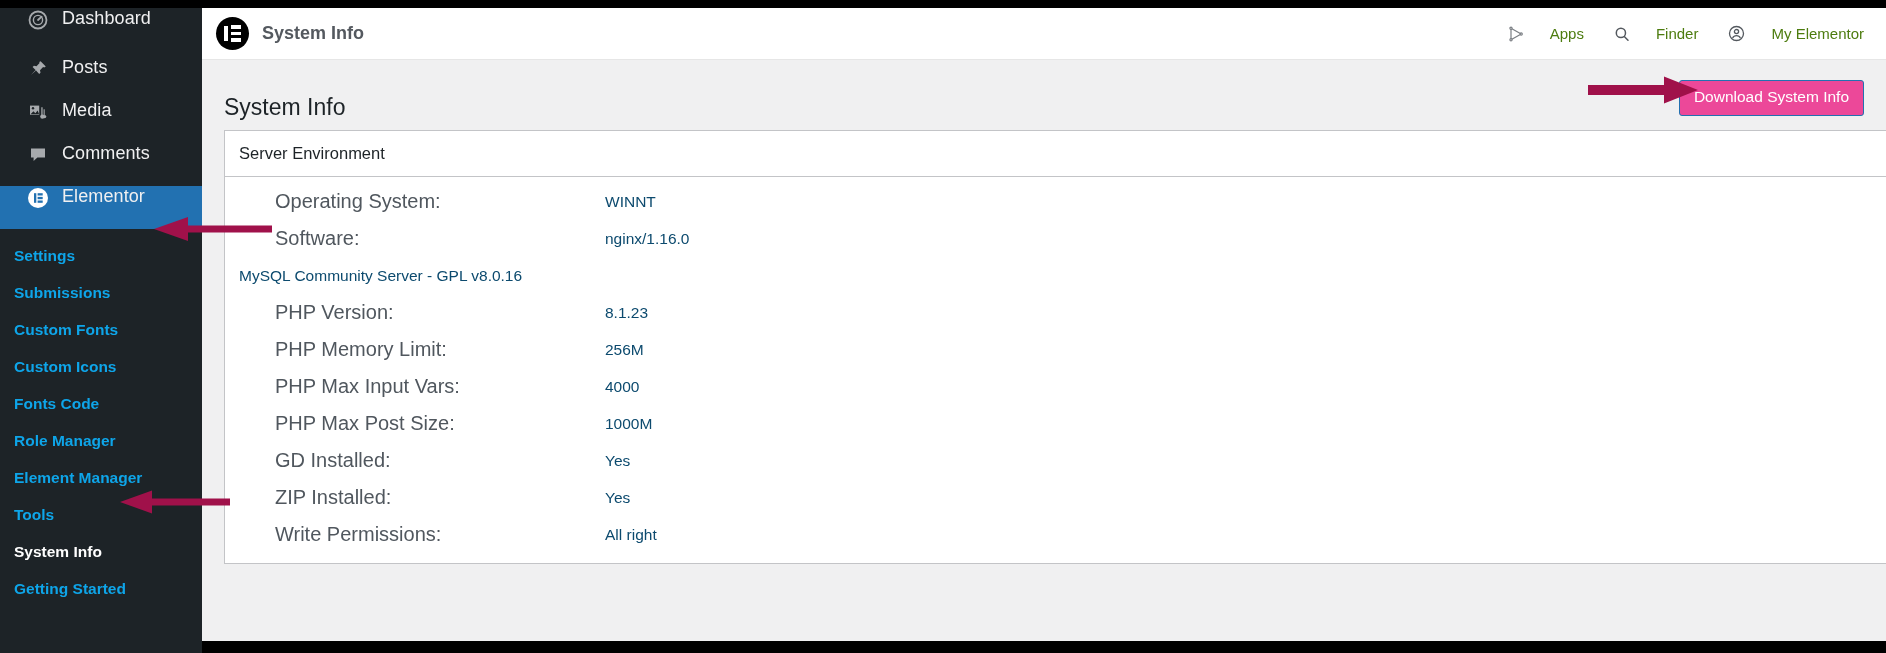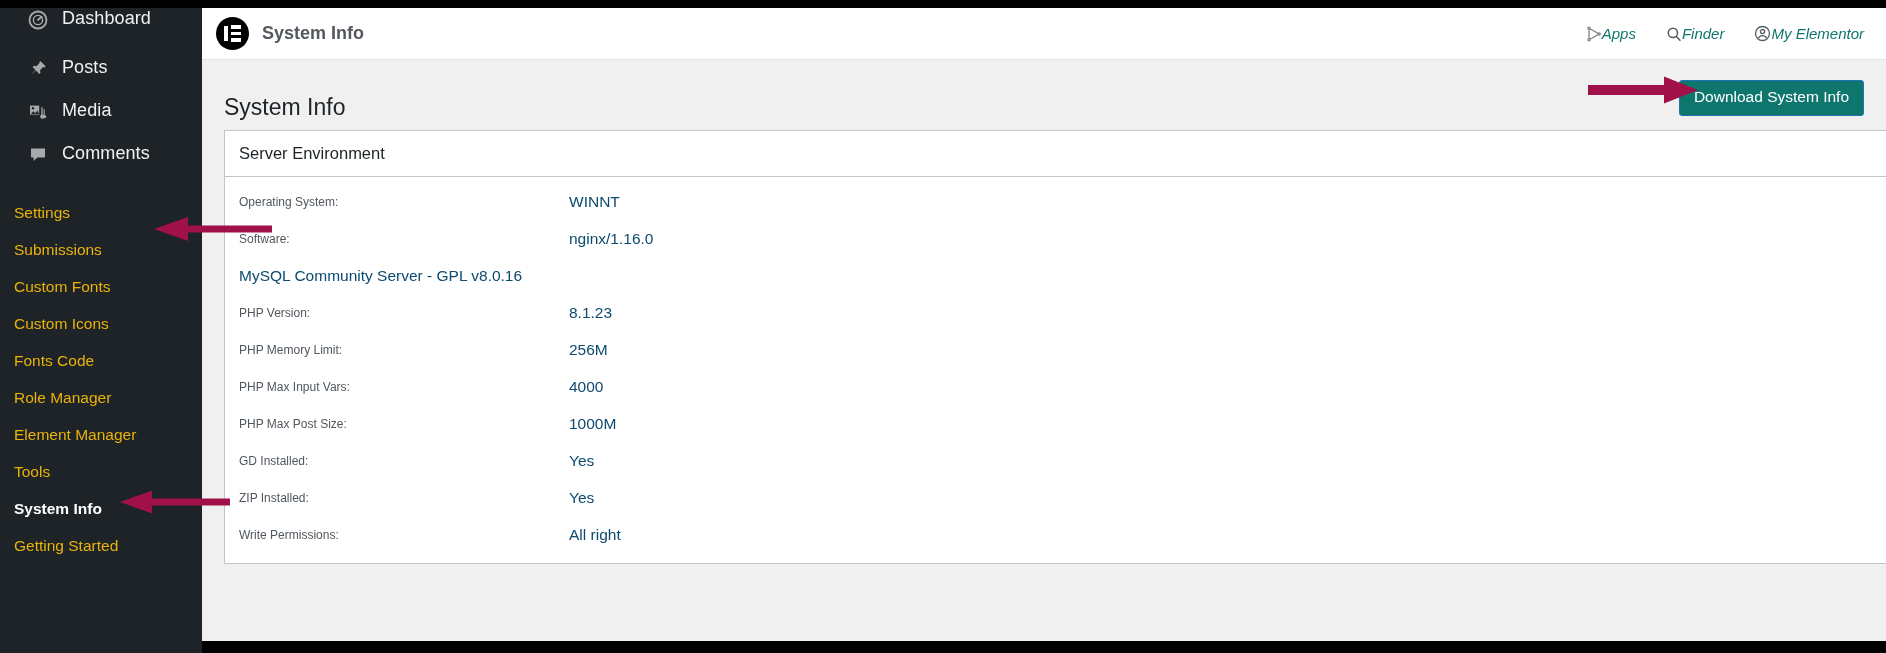--- a/index.html
+++ b/index.html
@@ -40,21 +40,21 @@
     background: #2271b1; color: #fff; font-weight: 400;
   }
   .sb-icon {
     width: 24px; height: 24px; display: flex;
     align-items: center; justify-content: center;
     color: #a7aaad; flex: none;
   }
   .sb-main.active .sb-icon { color: #fff; }
   .sb-sub {
     display: block; padding: 9.5px 0 9.5px 14px;
-    color: #eab308; font-size: 15.5px;
+    color: #0ea5e9; font-size: 15.5px; font-weight: bold;
   }
   .sb-sub.current { color: #fff; font-weight: bold; }
 
   
   .appbar {
     position: absolute; left: 202px; top: 8px;
     width: 1684px; height: 52px;
     background: #ffffff;
     border-bottom: 1px solid #e6e6e6;
     display: flex; align-items: center;
@@ -68,41 +68,41 @@
   .e-logo .bars { display: flex; gap: 3px; align-items: center; }
   .e-logo .bar-v { width: 3.5px; height: 15px; background: #fff; }
   .e-logo .bar-group { display: flex; flex-direction: column; gap: 3px; }
   .e-logo .bar-h { width: 10px; height: 3.5px; background: #fff; }
   .appbar-title { font-size: 18px; font-weight: bold; color: #54595f; }
   .appbar-right {
     margin-left: auto; display: flex; align-items: center;
     gap: 30px; padding-right: 22px;
   }
   .appbar-item {
-    display: flex; align-items: center; gap: 0;
-    font-size: 15px; color: #0f766e; font-style: italic;
+    display: flex; align-items: center; gap: 26px;
+    font-size: 15px; color: #4d7c0f;
   }
   .appbar-item svg { display: block; }
 
   
   .content {
     position: absolute; left: 202px; top: 60px;
     width: 1684px; height: 581px;
     background: #f0f0f1;
     z-index: 1;
   }
   .page-head {
     display: flex; align-items: center;
     padding: 24px 0 0 22px; height: 70px;
     position: relative;
   }
   .page-title { font-size: 23px; font-weight: 400; color: #1d2327; }
   .dl-btn {
     position: absolute; right: 22px; top: 20px;
-    background: #0f766e; color: #fff;
+    background: #ec4899; color: #fff;
     font-size: 15.5px; border: 1px solid #2271b1; border-radius: 3px;
     padding: 7px 14px 8px; cursor: pointer;
     font-family: "Liberation Sans", sans-serif;
     line-height: 1.2;
   }
 
   .panel {
     margin: 0 0 0 22px;
     width: 1695px;
     background: #fff;
@@ -114,21 +114,21 @@
     font-size: 16.5px; color: #1d2327;
     border-bottom: 1px solid #c3c4c7;
   }
   .panel-body { padding: 6px 0 10px 0; }
   .info-row {
     display: flex; align-items: center;
     min-height: 37px; padding: 0 0 0 14px;
   }
   .info-label {
     width: 330px; flex: none;
-    font-size: 12px; color: #50575e;
+    font-size: 20px; color: #50575e; margin-left: 36px;
   }
   .info-value { font-size: 15.5px; color: #0c4a6e; }
 
   
   .arrow { position: absolute; z-index: 9; pointer-events: none; }
   #arrow-elementor { left: 152px; top: 214px; }
   #arrow-systeminfo { left: 118px; top: 488px; }
   #arrow-download { left: 1588px; top: 74px; }
 </style>
 </head>
@@ -178,20 +178,32 @@
 
     <div class="sb-main">
       <span class="sb-icon">
         <svg width="20" height="20" viewBox="0 0 20 20" fill="currentColor">
           <path d="M3 3.4h14v9.1h-7.6L5.6 16v-3.5H3z"></path>
         </svg>
       </span>
       <span class="sb-label">Comments</span>
     </div>
 
+    <div class="sb-main active">
+      <span class="sb-icon">
+        <svg width="22" height="22" viewBox="0 0 22 22">
+          <circle cx="11" cy="11" r="10" fill="#fff"></circle>
+          <rect x="7" y="6.2" width="2.3" height="9.6" fill="#2271b1"></rect>
+          <rect x="10.6" y="6.2" width="5.1" height="2.3" fill="#2271b1"></rect>
+          <rect x="10.6" y="9.9" width="5.1" height="2.3" fill="#2271b1"></rect>
+          <rect x="10.6" y="13.5" width="5.1" height="2.3" fill="#2271b1"></rect>
+        </svg>
+      </span>
+      <span class="sb-label">Elementor</span>
+    </div>
 
     <div style="padding-top:8px;">
       <a class="sb-sub">Settings</a>
       <a class="sb-sub">Submissions</a>
       <a class="sb-sub">Custom Fonts</a>
       <a class="sb-sub">Custom Icons</a>
       <a class="sb-sub">Fonts Code</a>
       <a class="sb-sub">Role Manager</a>
       <a class="sb-sub">Element Manager</a>
       <a class="sb-sub">Tools</a>

